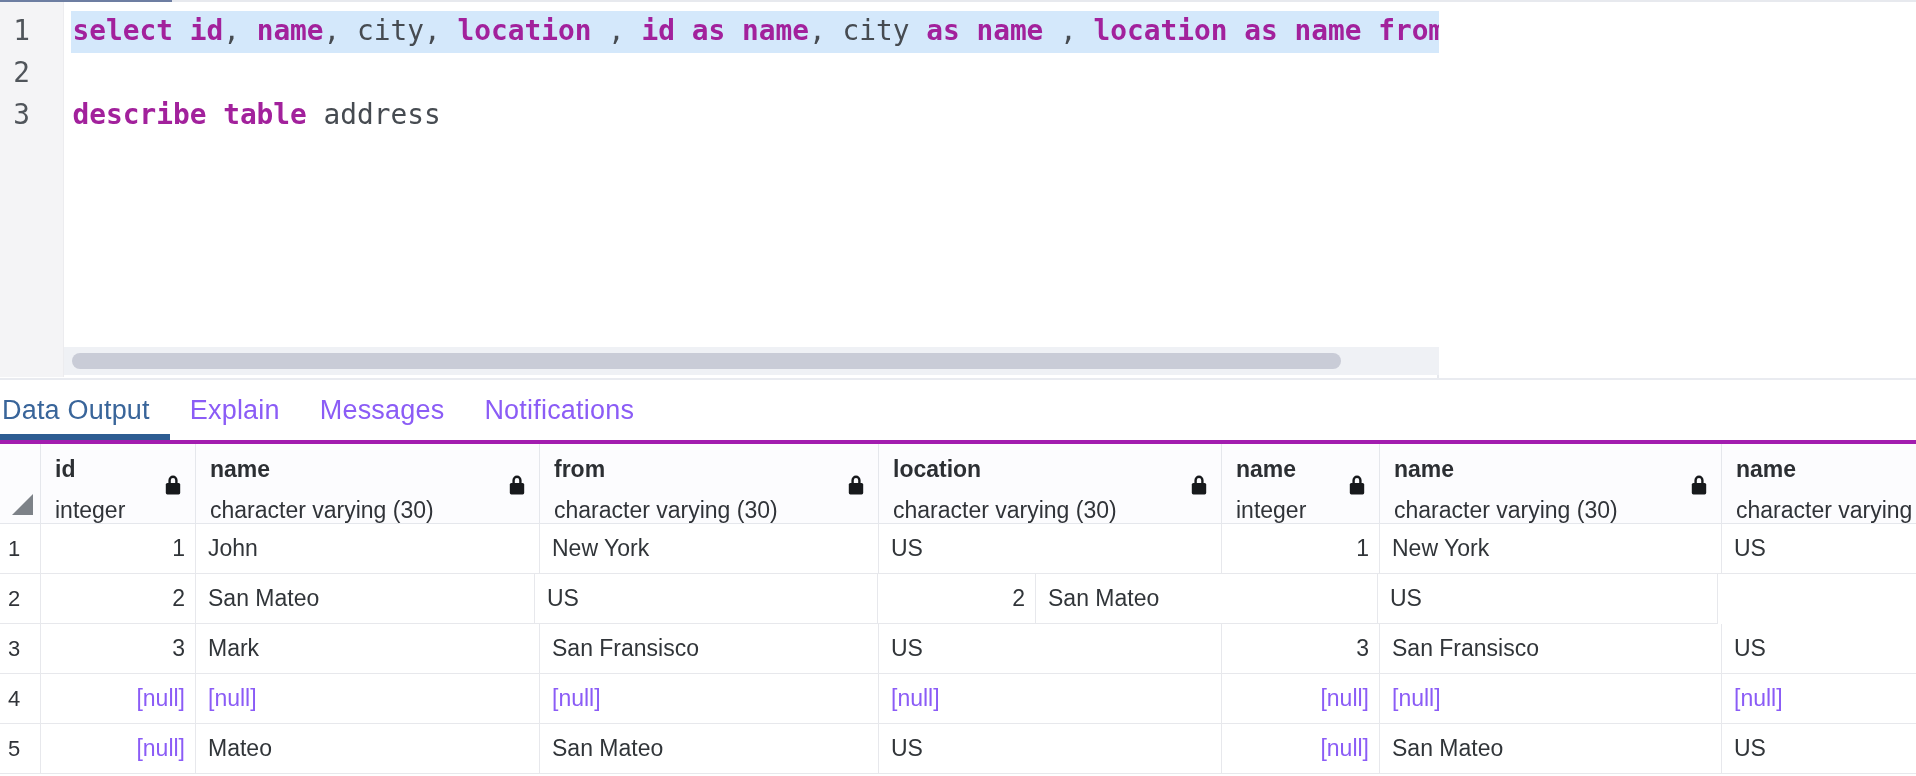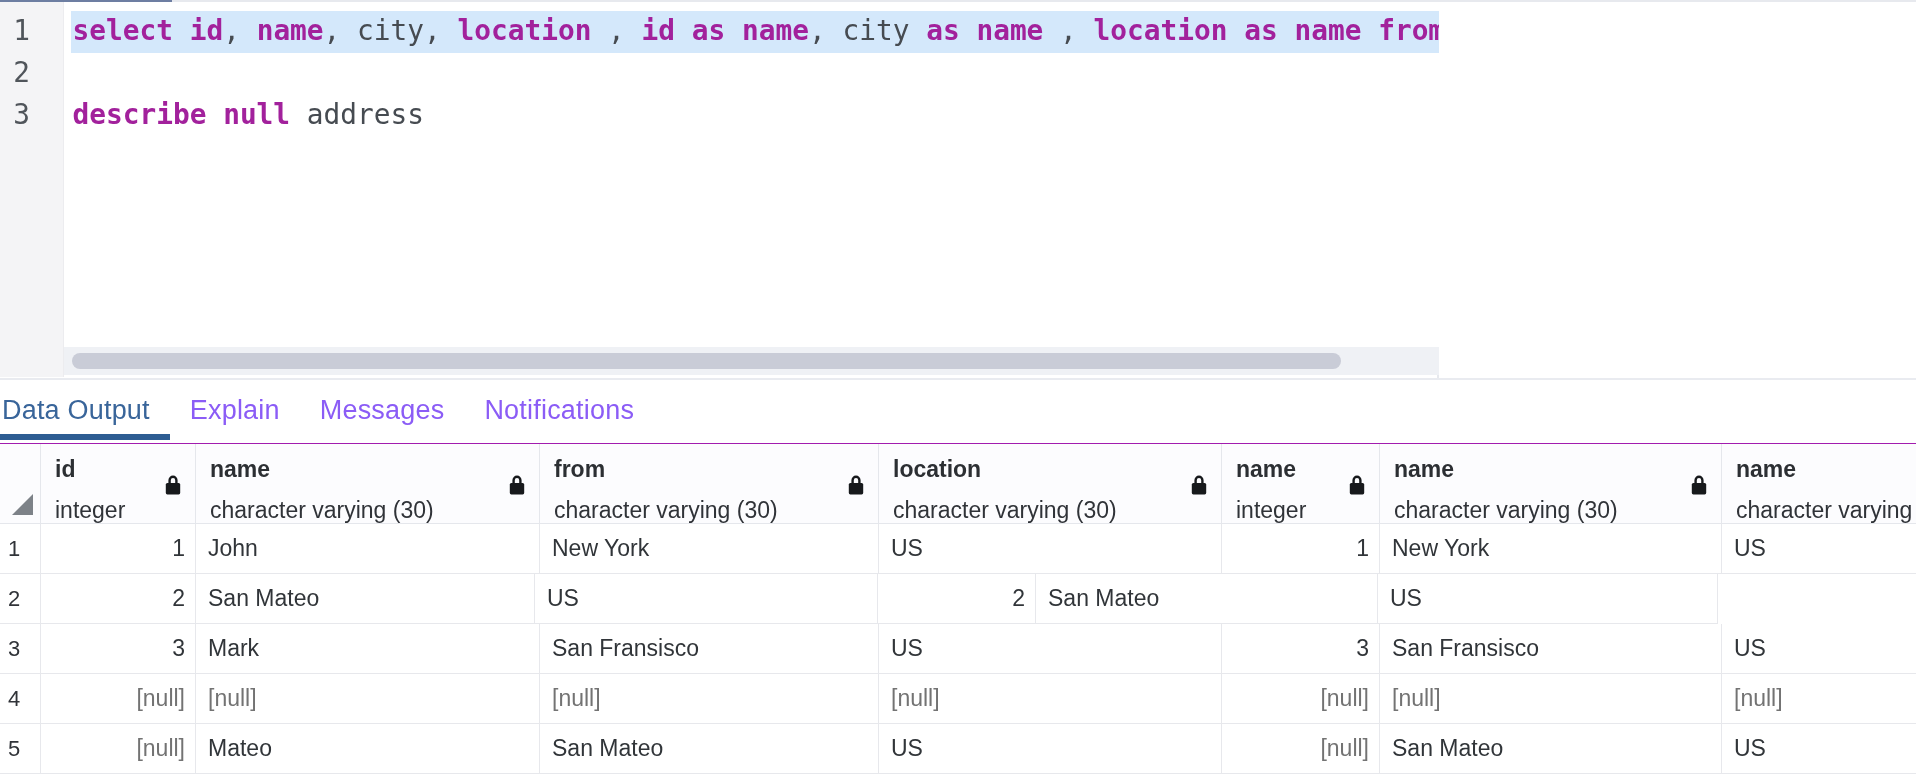--- a/index.html
+++ b/index.html
@@ -26,21 +26,21 @@
   .code-line { position:absolute; left:8.5px; white-space:pre;
     font-family:"DejaVu Sans Mono", monospace; font-size:27.8px; line-height:42px; color:#464b51; }
   .code-line .kw { color:#a2219c; font-weight:bold; }
 
   .hscrollbar { position:absolute; left:64px; top:345px; width:1375px; height:28px; background:#eff1f5; }
   .hscrollbar-thumb { position:absolute; left:8px; top:6px; width:1269px; height:16px;
     border-radius:8px; background:#c9ccd7; }
 
   
   .tabbar { position:absolute; left:0; top:380px; width:1916px; height:64px; background:#fff;
-    border-bottom:1px solid #a21caf; }
+    border-bottom:4px solid #a21caf; }
   .tabs { display:flex; height:61px; align-items:center; }
   .tab { font-size:27px; letter-spacing:0.2px; color:#8b5cf6; padding:0 20px; cursor:default; }
   .tab.first { padding-left:2px; }
   .tab.active { color:#39659a; }
   .tab-underline { position:absolute; left:0; top:54px; width:170px; height:6px; background:#2d5d92; }
 
   
   .grid { position:absolute; left:0; top:444px; width:1916px; height:332px; overflow:hidden; background:#fff; }
   .grid-header { display:flex; height:80px; background:#fcfcfe; }
   .ghc { position:relative; height:80px; border-right:1px solid #e5e7ec; border-bottom:1px solid #e5e7ec;
@@ -51,21 +51,21 @@
   .corner-cell { position:relative; width:41px; height:80px; flex:none;
     border-right:1px solid #e5e7ec; border-bottom:1px solid #e5e7ec; background:#fcfcfe; }
   .corner-triangle { position:absolute; left:12px; bottom:8px; width:0; height:0;
     border-left:21px solid transparent; border-bottom:21px solid #7d8288; }
 
   .grid-row { display:flex; height:50px; background:#fff; }
   .grc { height:50px; border-right:1px solid #e7e8ec; border-bottom:1px solid #e7e8ec;
     padding:0 10px 0 12px; flex:none; display:flex; align-items:center;
     font-size:23px; color:#313539; white-space:nowrap; overflow:hidden; }
   .grc.num { justify-content:flex-end; }
-  .grc.is-null { color:#737373; }
+  .grc.is-null { color:#8b5cf6; }
   .row-header { width:41px; height:50px; flex:none; border-right:1px solid #e7e8ec;
     border-bottom:1px solid #e7e8ec; display:flex; align-items:center; padding-left:8px;
     font-size:22px; color:#303338; background:#fff; }
 </style>
 </head>
 <body>
 
 <div id="app">
   <div class="top-strip">
     <div class="top-strip-active"></div>
@@ -74,21 +74,21 @@
   <div class="editor-panel">
     <div class="gutter" id="gutter">
         <div class="gutter-num" style="top: 8px;">1</div>
         <div class="gutter-num" style="top: 50px;">2</div>
         <div class="gutter-num" style="top: 92px;">3</div>
       </div>
     <div class="code-area" id="code-area">
         <div class="sel-band" style="top: 9px;"></div>
         <div class="code-line" style="top: 8px;"><span class="kw">select</span><span> </span><span class="kw">id</span><span>, </span><span class="kw">name</span><span>, city, </span><span class="kw">location</span><span> , </span><span class="kw">id</span><span> </span><span class="kw">as</span><span> </span><span class="kw">name</span><span>, city </span><span class="kw">as</span><span> </span><span class="kw">name</span><span> , </span><span class="kw">location</span><span> </span><span class="kw">as</span><span> </span><span class="kw">name</span><span> </span><span class="kw">from</span></div>
         <div class="code-line" style="top: 50px;"></div>
-        <div class="code-line" style="top: 92px;"><span class="kw">describe</span><span> </span><span class="kw">null</span><span> address</span></div>
+        <div class="code-line" style="top: 92px;"><span class="kw">describe</span><span> </span><span class="kw">table</span><span> address</span></div>
       </div>
     <div class="hscrollbar">
       <div class="hscrollbar-thumb"></div>
     </div>
   </div>
   <div class="editor-bottom-border"></div>
 
   <div class="tabbar">
     <div class="tabs" id="tabs">
         <div class="tab first active">Data Output</div>

